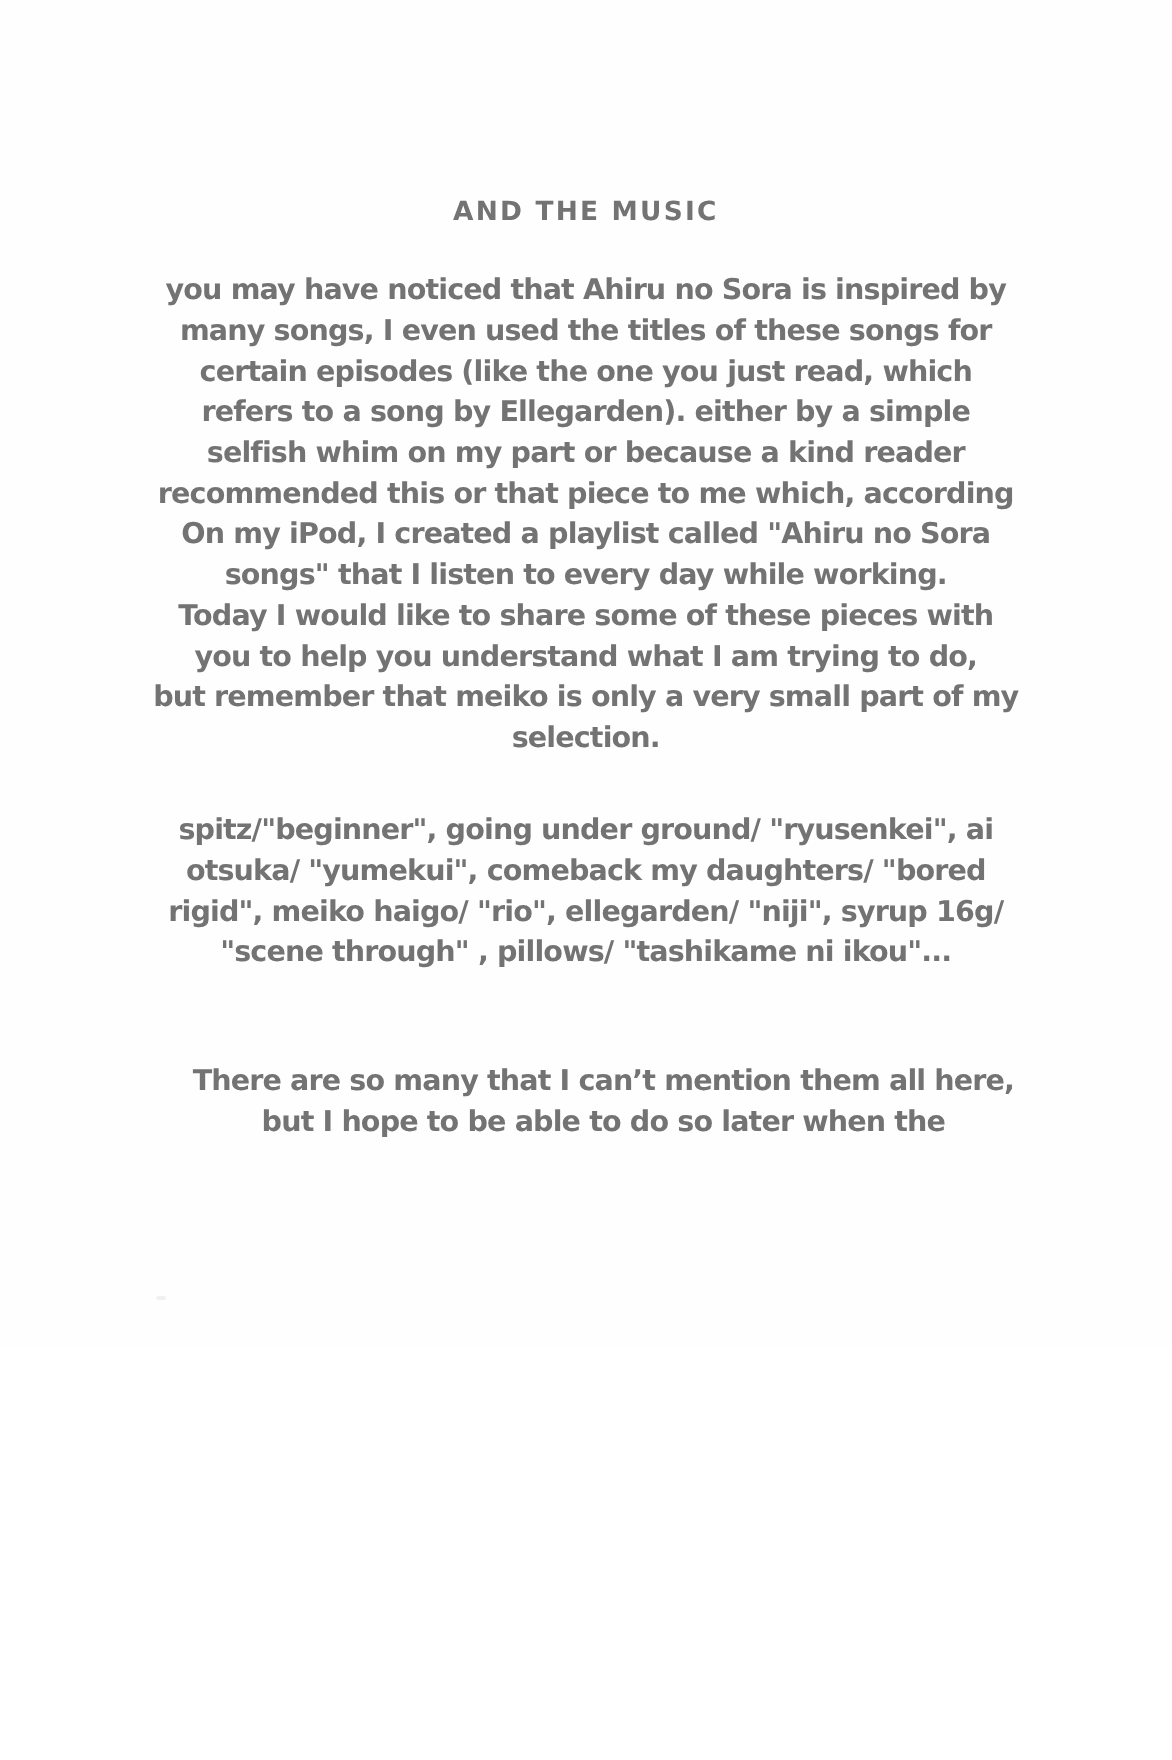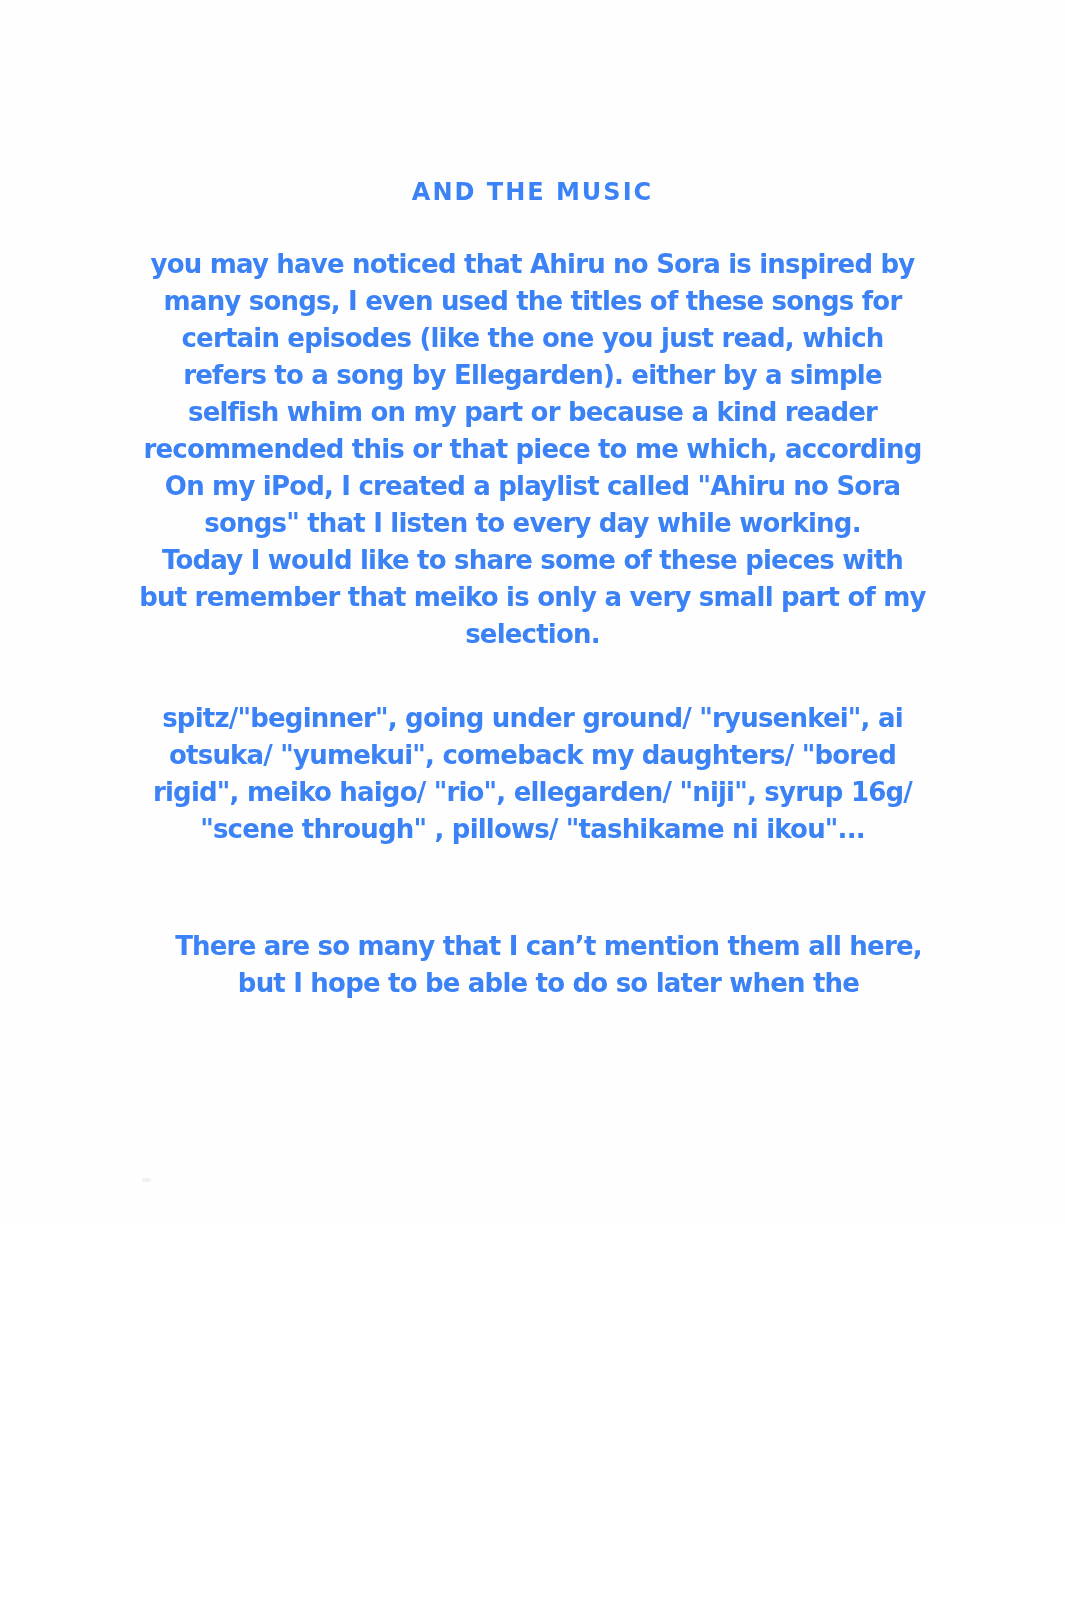--- a/index.html
+++ b/index.html
@@ -3,21 +3,21 @@
 <meta charset="utf-8">
 <style>
   html, body { margin: 0; padding: 0; background: #ffffff; }
   .page {
     position: relative;
     width: 1065px;
     height: 1224px;
     background: #fefefe;
     overflow: hidden;
     font-family: "DejaVu Sans", sans-serif;
-    color: #3b82f6;
+    color: #737373;
   }
   .title {
     margin: 0;
     padding-top: 176px;
     text-align: center;
     font-size: 24px;
     font-weight: 700;
     letter-spacing: 2px;
     line-height: 32px;
   }
@@ -49,20 +49,21 @@
   <div class="para para-intro">
     <div class="line">you may have noticed that Ahiru no Sora is inspired by</div>
     <div class="line">many songs, I even used the titles of these songs for</div>
     <div class="line">certain episodes (like the one you just read, which</div>
     <div class="line">refers to a song by Ellegarden). either by a simple</div>
     <div class="line">selfish whim on my part or because a kind reader</div>
     <div class="line">recommended this or that piece to me which, according</div>
     <div class="line">On my iPod, I created a playlist called "Ahiru no Sora</div>
     <div class="line">songs" that I listen to every day while working.</div>
     <div class="line">Today I would like to share some of these pieces with</div>
+    <div class="line">you to help you understand what I am trying to do,</div>
     <div class="line">but remember that meiko is only a very small part of my</div>
     <div class="line">selection.</div>
   </div>
 
   <div class="para para-songs">
     <div class="line">spitz/"beginner", going under ground/ "ryusenkei", ai</div>
     <div class="line">otsuka/ "yumekui", comeback my daughters/ "bored</div>
     <div class="line">rigid", meiko haigo/ "rio", ellegarden/ "niji", syrup 16g/</div>
     <div class="line">"scene through" , pillows/ "tashikame ni ikou"...</div>
   </div>

